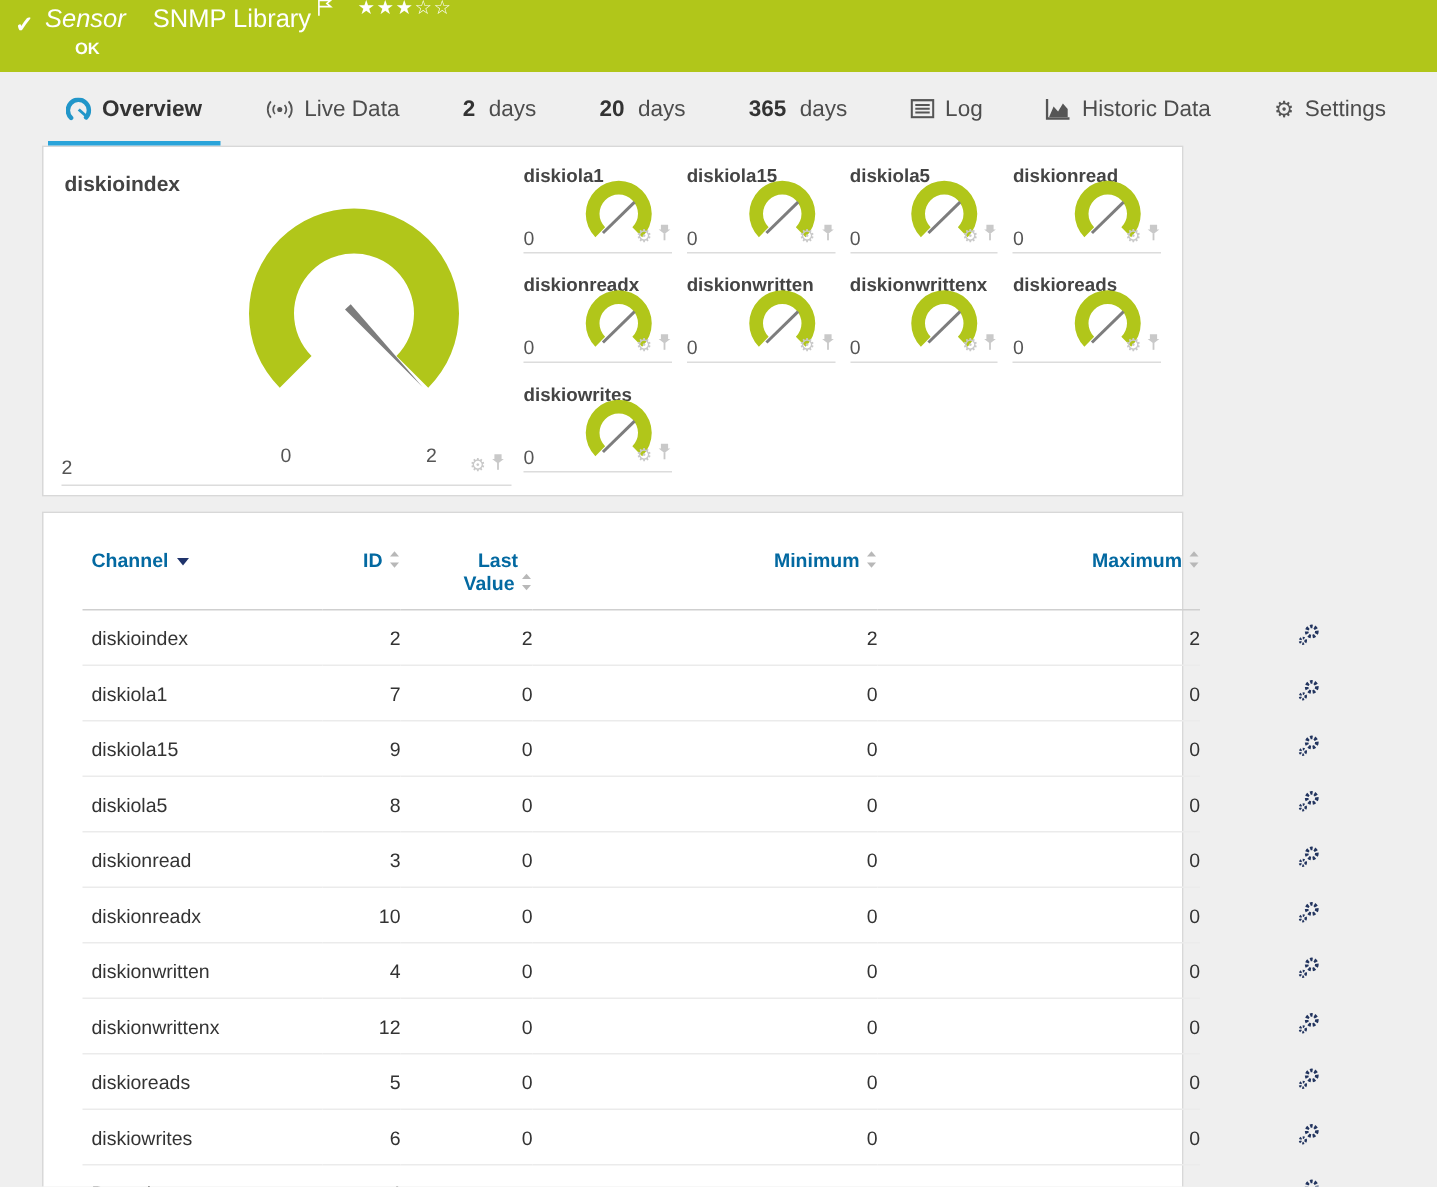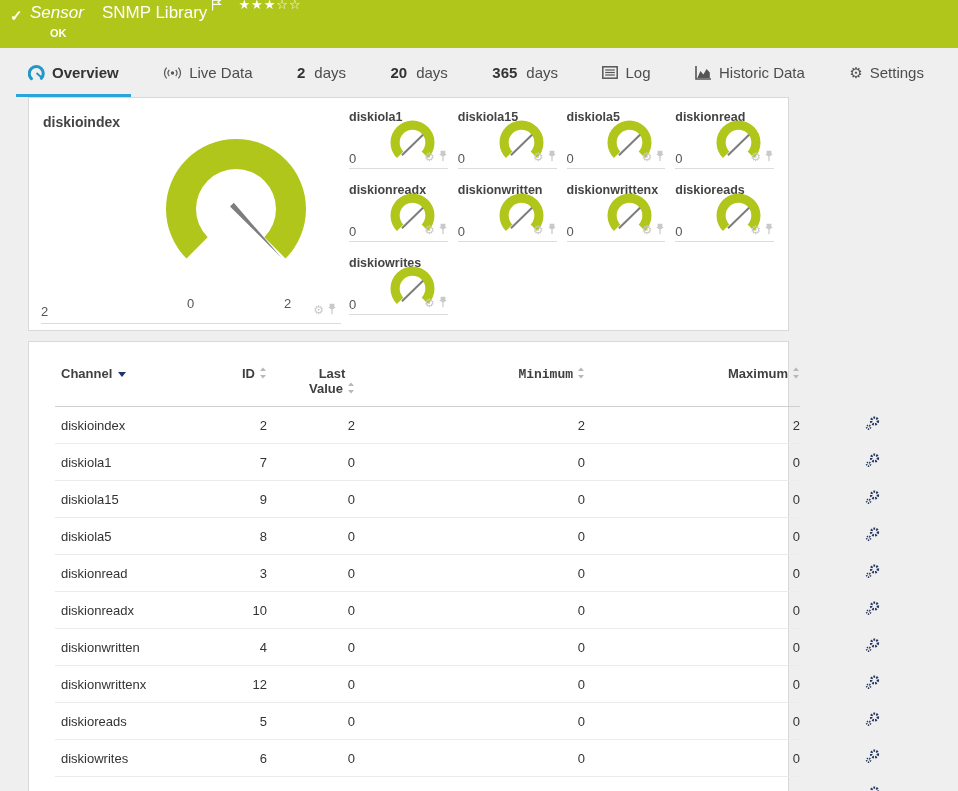--- a/index.html
+++ b/index.html
@@ -11,21 +11,21 @@
   .topbar .chk { position:absolute; left:10px; top:7px; font-size:15px; font-weight:bold; }
   .titleline { position:absolute; left:30px; top:3px; font-size:17px; white-space:nowrap; }
   .sensor-type { font-style:italic; margin-right:18px; }
   .flagwrap { display:inline-block; position:relative; top:-7px; margin-left:4px; }
   .stars { display:inline-block; position:relative; top:-9px; margin-left:16px;
     font-size:13px; letter-spacing:1px; }
   .status-txt { position:absolute; left:50px; top:27px; font-size:11px; font-weight:bold;text-align:right; }
 
   
   .tabbar { height:49px; display:flex; align-items:stretch; justify-content:space-between;
-    padding:0 22px 0 16px; background:#efefef; }
+    padding:0 22px 0 32px; background:#efefef; }
   .tab { display:flex; align-items:center; gap:7px; position:relative; padding:0 12px;
     font-size:15px; color:#4d4d4d; cursor:pointer; }
   .tab b { color:#333; margin-right:2px; }
   .tab.active { color:#333; font-weight:bold; }
   .tab.active::after { content:""; position:absolute; left:0; right:0; bottom:0;
     height:3px; background:#2aa4da; }
   .tabicon { display:inline-flex; align-items:center; }
   .gearglyph { font-size:15px; color:#555; }
 
   
@@ -53,26 +53,26 @@
   .gval { font-size:13px; color:#555; }
   .gicons { display:inline-flex; align-items:center; gap:3px; }
   .ggear { font-size:12px; color:#c9c9c9; cursor:pointer; line-height:1; }
   .ring { fill:#b1c61a; }
   .needle-s { stroke:#7d7d7d; stroke-width:2.2; }
   .needle-b { fill:#7d7d7d; }
 
   
   .table-panel { margin-top:10px; height:460px; padding:16px 26px 0 26px; }
   table { border-collapse:collapse; width:100%; font-size:13px; color:#333; table-layout:fixed; }
-  th { vertical-align:top; padding:8px 0 10px 0; font-size:13px; color:#404040;
+  th { vertical-align:top; padding:8px 0 10px 0; font-size:13px; color:#0369a1;
     border-bottom:1px solid #cfcfcf; font-weight:bold; }
   th.c-channel { text-align:left; width:160px; padding-left:6px; }
   th.c-id { width:52px; text-align:right; }
   th.c-last { width:88px; text-align:right; }
-  th.c-min { width:230px; text-align:right;font-family:Liberation Mono, monospace; }
+  th.c-min { width:230px; text-align:right; }
   th.c-max { width:215px; text-align:right; }
   th.c-edit { width:auto; }
   .lastwrap { display:inline-block; text-align:center; }
   td { padding:8px 0; border-bottom:1px solid #ebebeb; height:33px; }
   td.t-channel { text-align:left; padding-left:6px; }
   td.t-num { text-align:right; }
   td.t-edit { text-align:left; padding-left:64px; }
   .sorticon { display:inline-block; margin-left:4px; position:relative; top:1px; }
   .caret-down { display:inline-block; width:0; height:0; margin-left:6px;
     border-left:4px solid transparent; border-right:4px solid transparent;

